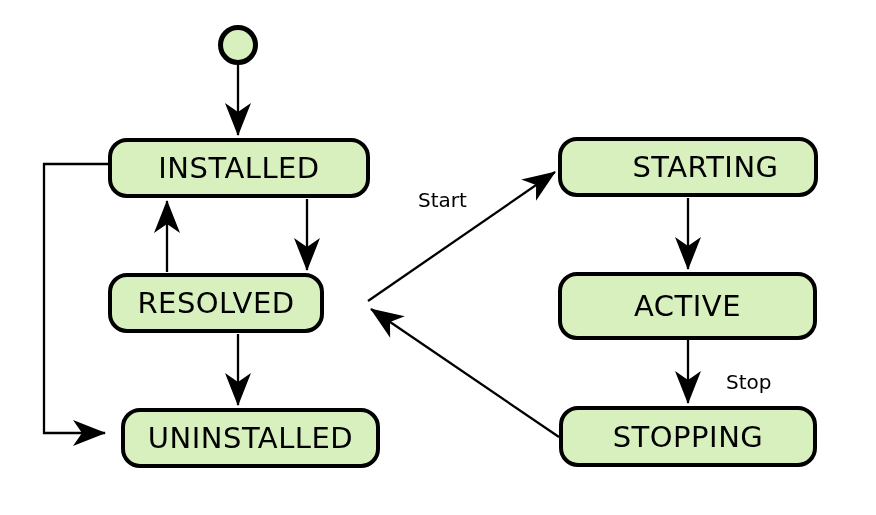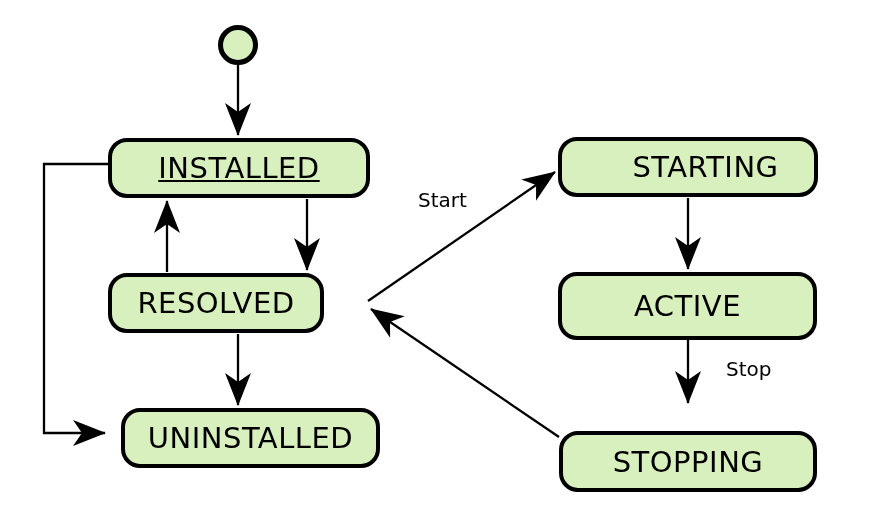--- a/index.html
+++ b/index.html
@@ -27,35 +27,35 @@
     border-radius: 19px;
     background: #d7f0bd;
     display: flex;
     align-items: center;
     justify-content: center;
     color: #000000;
     font-size: 29px;
     letter-spacing: 0.5px;
     white-space: nowrap;
   }
-  .state-installed   { left: 108px; top: 138px; width: 262px; height: 60px; text-decoration: underline; }
+  .state-installed   { left: 108px; top: 138px; width: 262px; height: 60px; }
   .state-resolved    { left: 108px; top: 273px; width: 216px; height: 60px; }
   .state-uninstalled { left: 121px; top: 408px; width: 259px; height: 60px; }
   .state-starting    { left: 558px; top: 137px; width: 260px; height: 60px; padding-left: 35px; }
   .state-active      { left: 558px; top: 272px; width: 259px; height: 68px; }
-  .state-stopping    { left: 559px; top: 406px; width: 258px; height: 61px; margin-top: 25px; }
+  .state-stopping    { left: 559px; top: 406px; width: 258px; height: 61px; }
   .edge-label {
     position: absolute;
     color: #000000;
     font-size: 20px;
     line-height: 1;
     white-space: nowrap;
   }
   .label-start { left: 418px; top: 190px; }
-  .label-stop  { left: 726px; top: 359px; }
+  .label-stop  { left: 726px; top: 372px; }
 </style>
 </head>
 <body>
 
 <div class="canvas">
 
   <svg class="edges-layer" width="876" height="515" viewBox="0 0 876 515">
     <defs>
       <marker id="ah" markerUnits="userSpaceOnUse" markerWidth="36" markerHeight="28" refX="33" refY="14" orient="auto">
         <path d="M1,1 L34,14 L1,27 L10,14 Z" fill="#000000"></path>

